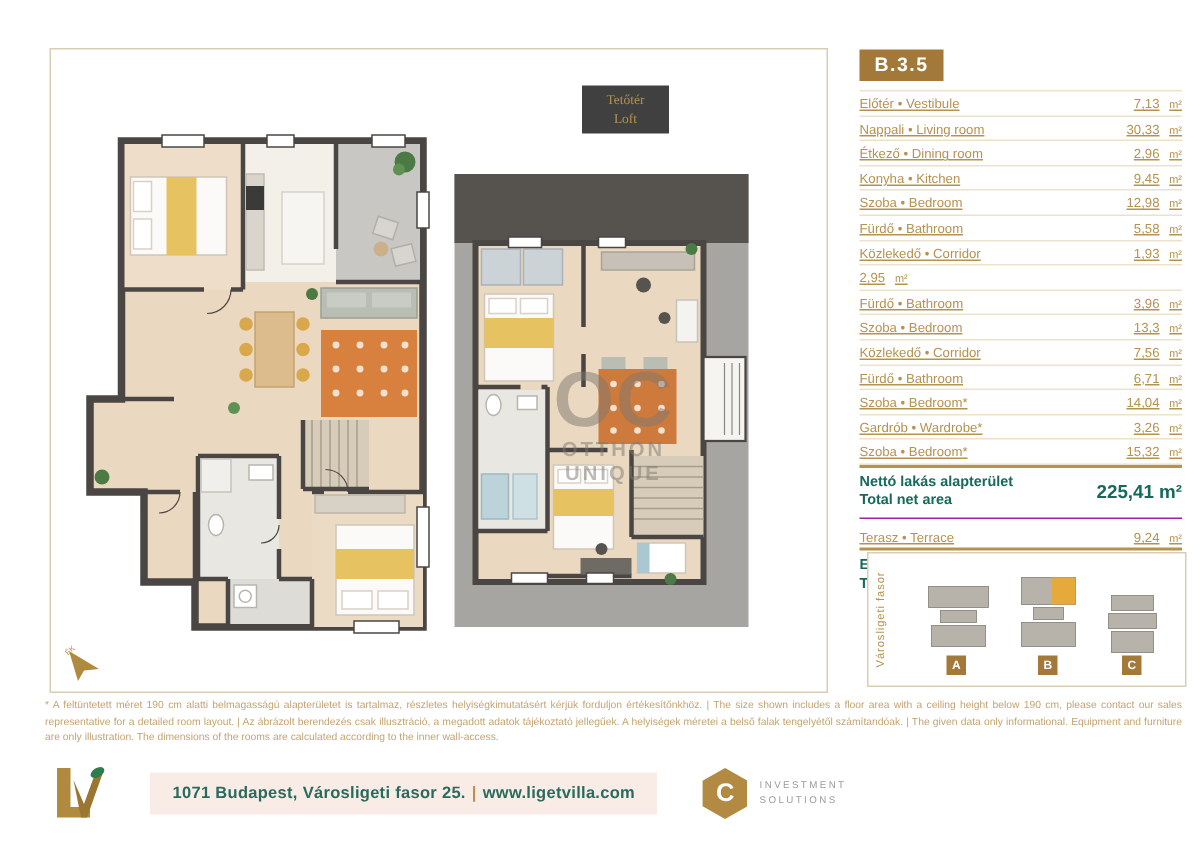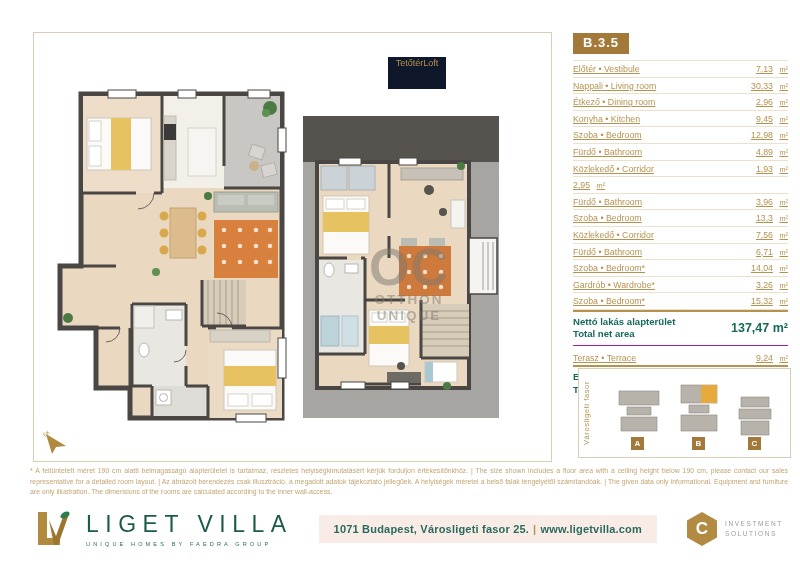--- a/index.html
+++ b/index.html
@@ -7,22 +7,22 @@
     width:800px;height:565px;position:relative;background:#ffffff;
     font-family:"Liberation Sans", sans-serif;overflow:hidden;
     -webkit-font-smoothing:antialiased;
   }
   
   .frame{position:absolute;left:33px;top:32px;width:517px;height:428px;border:1px solid #d9cdb4;background:#fff;}
   .plan-svg{position:absolute;}
   #plan-ground{left:56px;top:88px;width:232px;height:337px;}
   #plan-loft{left:301px;top:88px;width:202px;height:337px;}
   .loft-label{
-    position:absolute;left:388px;top:57px;width:58px;height:32px;background:#0f172a;
-    color:#b5914f;font-size:9px;line-height:1.4;text-align:center;display:flex;flex-direction:row;justify-content:center;
+    position:absolute;left:388px;top:57px;width:58px;height:32px;background:#404040;
+    color:#b5914f;font-size:9px;line-height:1.4;text-align:center;display:flex;flex-direction:column;justify-content:center;font-family:Liberation Serif, serif;
   }
   .north{position:absolute;left:42px;top:428px;width:28px;height:28px;}
   
   .watermark{
     position:absolute;left:356px;top:243px;width:106px;text-align:center;
     color:rgba(124,119,111,0.5);font-weight:bold;pointer-events:none;z-index:5;
   }
   .watermark .wm-oc{font-size:52px;line-height:0.95;letter-spacing:1px;}
   .watermark .wm-line{font-size:13.5px;letter-spacing:2px;line-height:1.15;}
   
@@ -343,21 +343,21 @@
         <span class="rval">9,45</span>
         <span class="runit">m²</span>
       </div>
       <div class="arow">
         <span class="rlabel">Szoba • Bedroom</span>
         <span class="rval">12,98</span>
         <span class="runit">m²</span>
       </div>
       <div class="arow">
         <span class="rlabel">Fürdő • Bathroom</span>
-        <span class="rval">4,89</span>
+        <span class="rval">5,58</span>
         <span class="runit">m²</span>
       </div>
       <div class="arow">
         <span class="rlabel">Közlekedő • Corridor</span>
         <span class="rval">1,93</span>
         <span class="runit">m²</span>
       </div>
       <div class="arow">
         <span class="rval">2,95</span>
         <span class="runit">m²</span>
@@ -397,21 +397,21 @@
         <span class="rval">15,32</span>
         <span class="runit">m²</span>
       </div>
     </div>
 
   <div class="total first">
     <div class="lbls">
       <div>Nettó lakás alapterület</div>
       <div>Total net area</div>
     </div>
-    <div class="tval">137,47 m²</div>
+    <div class="tval">225,41 m²</div>
   </div>
 
   <div class="arow terasz-row">
     <span class="rlabel">Terasz • Terrace</span>
     <span class="rval">9,24</span>
     <span class="runit">m²</span>
   </div>
 
   <div class="total">
     <div class="lbls">
@@ -454,24 +454,20 @@
 </div>
 
 <div class="disclaimer">* A feltüntetett méret 190 cm alatti belmagasságú alapterületet is tartalmaz, részletes helyiségkimutatásért kérjük forduljon értékesítőnkhöz.  |  The size shown includes a floor area with a ceiling height below 190 cm, please contact our sales representative for a detailed room layout.  |  Az ábrázolt berendezés csak illusztráció, a megadott adatok tájékoztató jellegűek. A helyiségek méretei a belső falak tengelyétől számítandóak.  |  The given data only informational. Equipment and furniture are only illustration. The dimensions of the rooms are calculated according to the inner wall-access.</div>
 
 <div class="footer">
   <svg class="lv-logo" width="42" height="42" viewBox="0 0 42 42">
     <path d="M6 4 h9 v26 h13 v7 H6 Z" fill="#b08a3e"></path>
     <path d="M17 12 l7 16 l8 -22 l5 0 l-11 31 l-4 0 Z" fill="#9a7631"></path>
     <ellipse cx="33" cy="7" rx="5" ry="3" fill="#2f7d4f" transform="rotate(-30 33 7)"></ellipse>
   </svg>
-  <div class="brand">
-    <div class="brand-name">LIGET VILLA</div>
-    <div class="brand-sub">UNIQUE HOMES BY FAEDRA GROUP</div>
-  </div>
   <div class="addrbar">
     <span>1071 Budapest, Városligeti fasor 25.</span><span class="pipe">|</span><a href="#">www.ligetvilla.com</a>
   </div>
   <div class="partner1">
     <div class="hex">C</div>
     <div class="p1text">
       <div>INVESTMENT</div>
       <div>SOLUTIONS</div>
     </div>
   </div>

